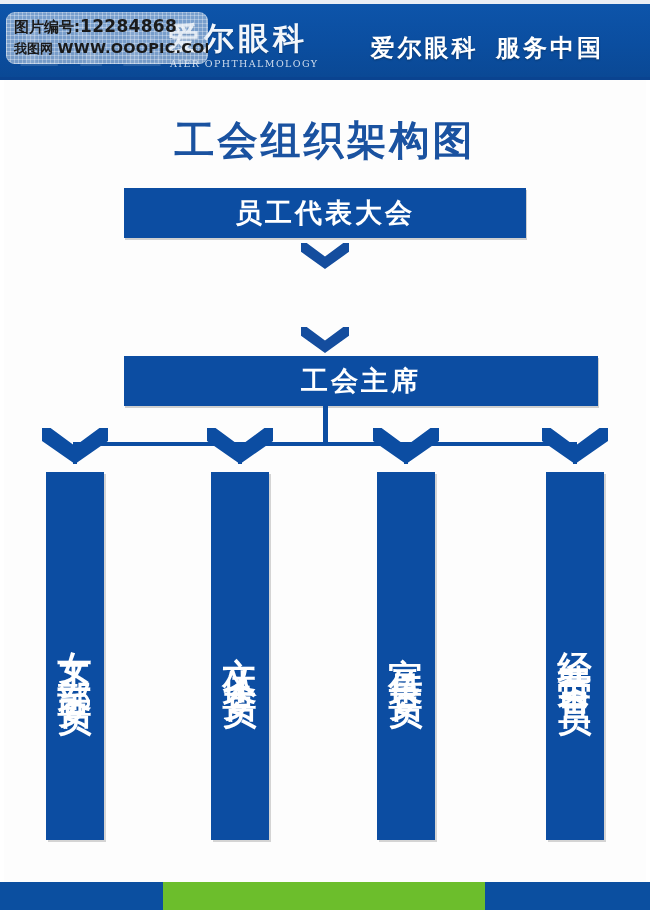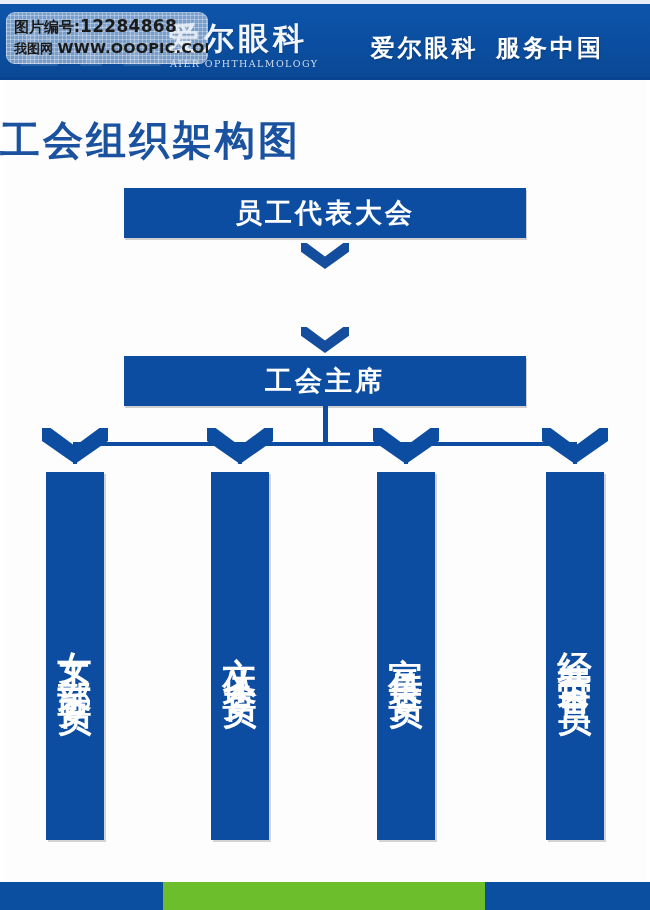--- a/index.html
+++ b/index.html
@@ -118,21 +118,21 @@
   }
   .wm-line1{font-size:15px;line-height:21px;}
   .wm-line1 .wm-num{font-size:17px;letter-spacing:.3px;}
   .wm-line2{font-size:13px;line-height:20px;}
   .wm-line2 .wm-url{font-size:14.5px;letter-spacing:.2px;}
 
   
   .title{
     position:absolute;
     left:0; top:113px; width:650px;
-    text-align:left;
+    text-align:center;
     font-size:40px;
     font-weight:bold;
     letter-spacing:3px;
     color:#1a52a0;
     font-family:"DejaVu Sans","Liberation Sans",sans-serif;
   }
 
   
   .chart{position:absolute;left:0;top:0;width:650px;height:910px;}
 
@@ -146,21 +146,21 @@
     font-weight:bold;
     box-shadow:1px 2px 0 rgba(0,0,0,.18);
   }
   .node-top{
     height:50px;
     font-size:27px;
     letter-spacing:3px;
   }
   .n1{left:124px; top:188px; width:402px;text-align:right;}
   .n2{left:124px; top:272px; width:402px;}
-  .n3{left:124px; top:356px; width:402px;}
+  .n3{left:124px; top:356px; width:474px;}
 
   
   .chev{
     position:absolute;
     width:48px;height:26px;
     background:#144d9e;
     clip-path:polygon(0 0,12% 0,50% 52%,88% 0,100% 0,100% 34%,50% 100%,0 34%);
   }
   .chev-a{left:301px; top:243px;}
   .chev-b{left:301px; top:327px;}

